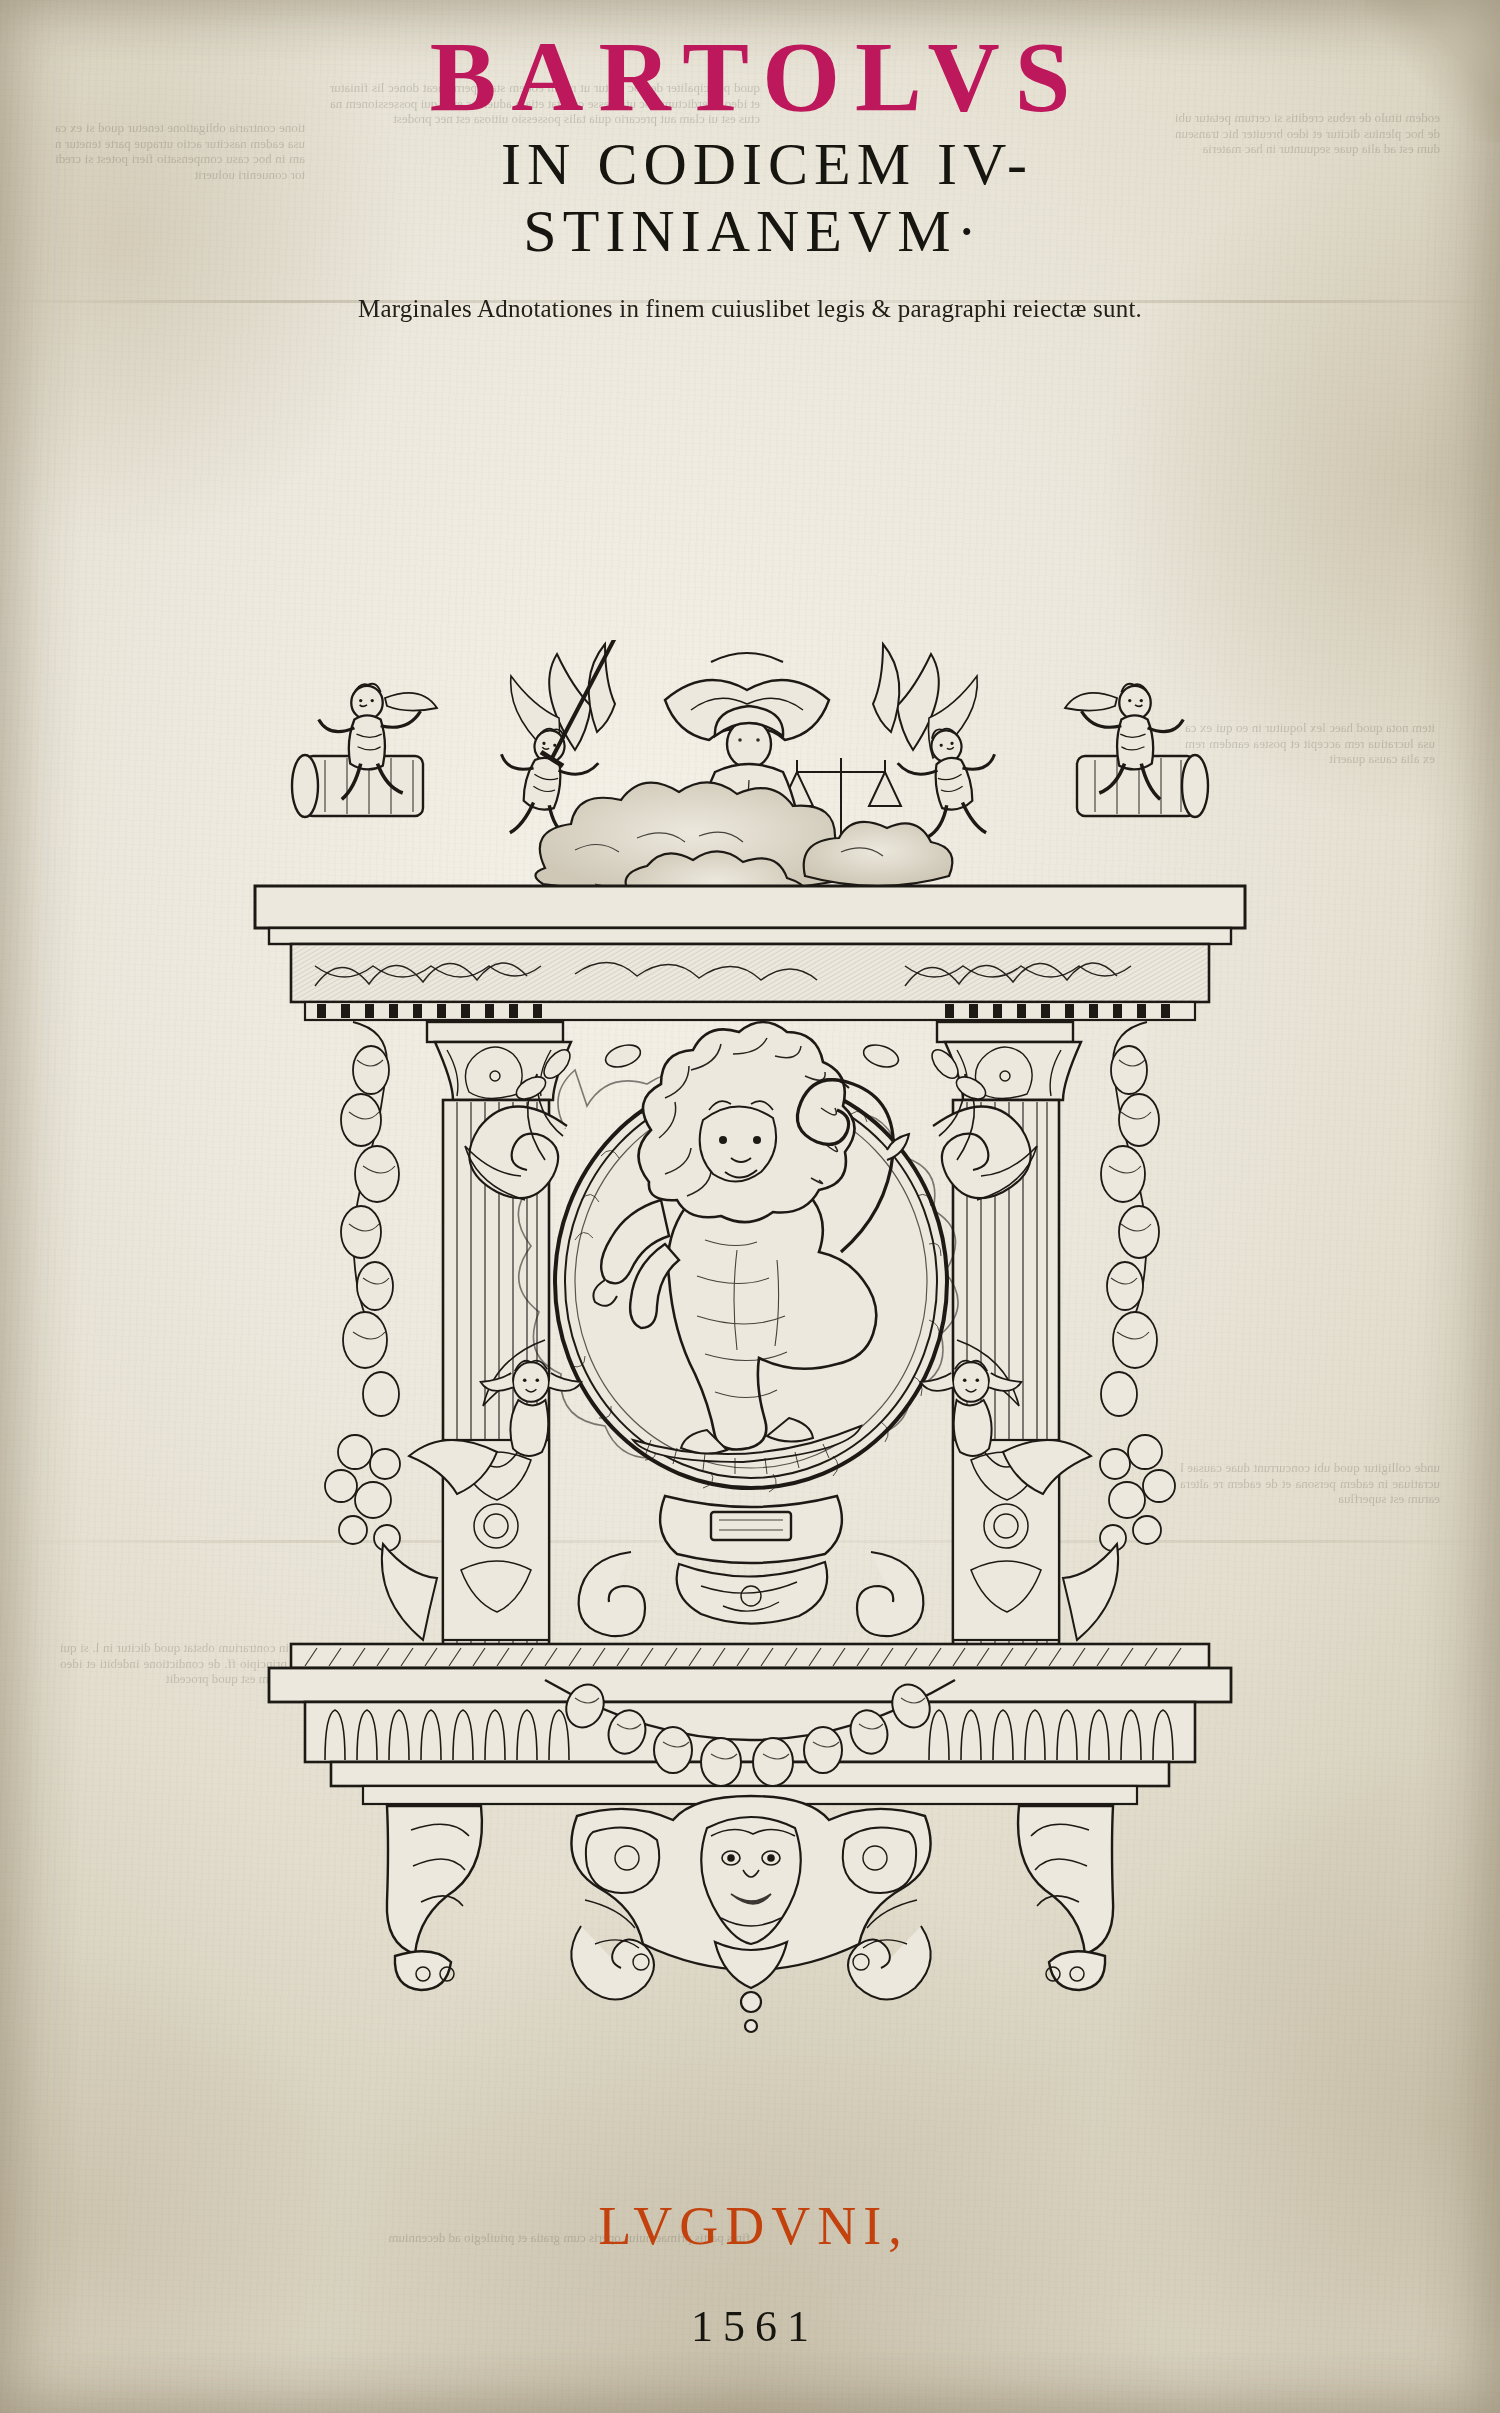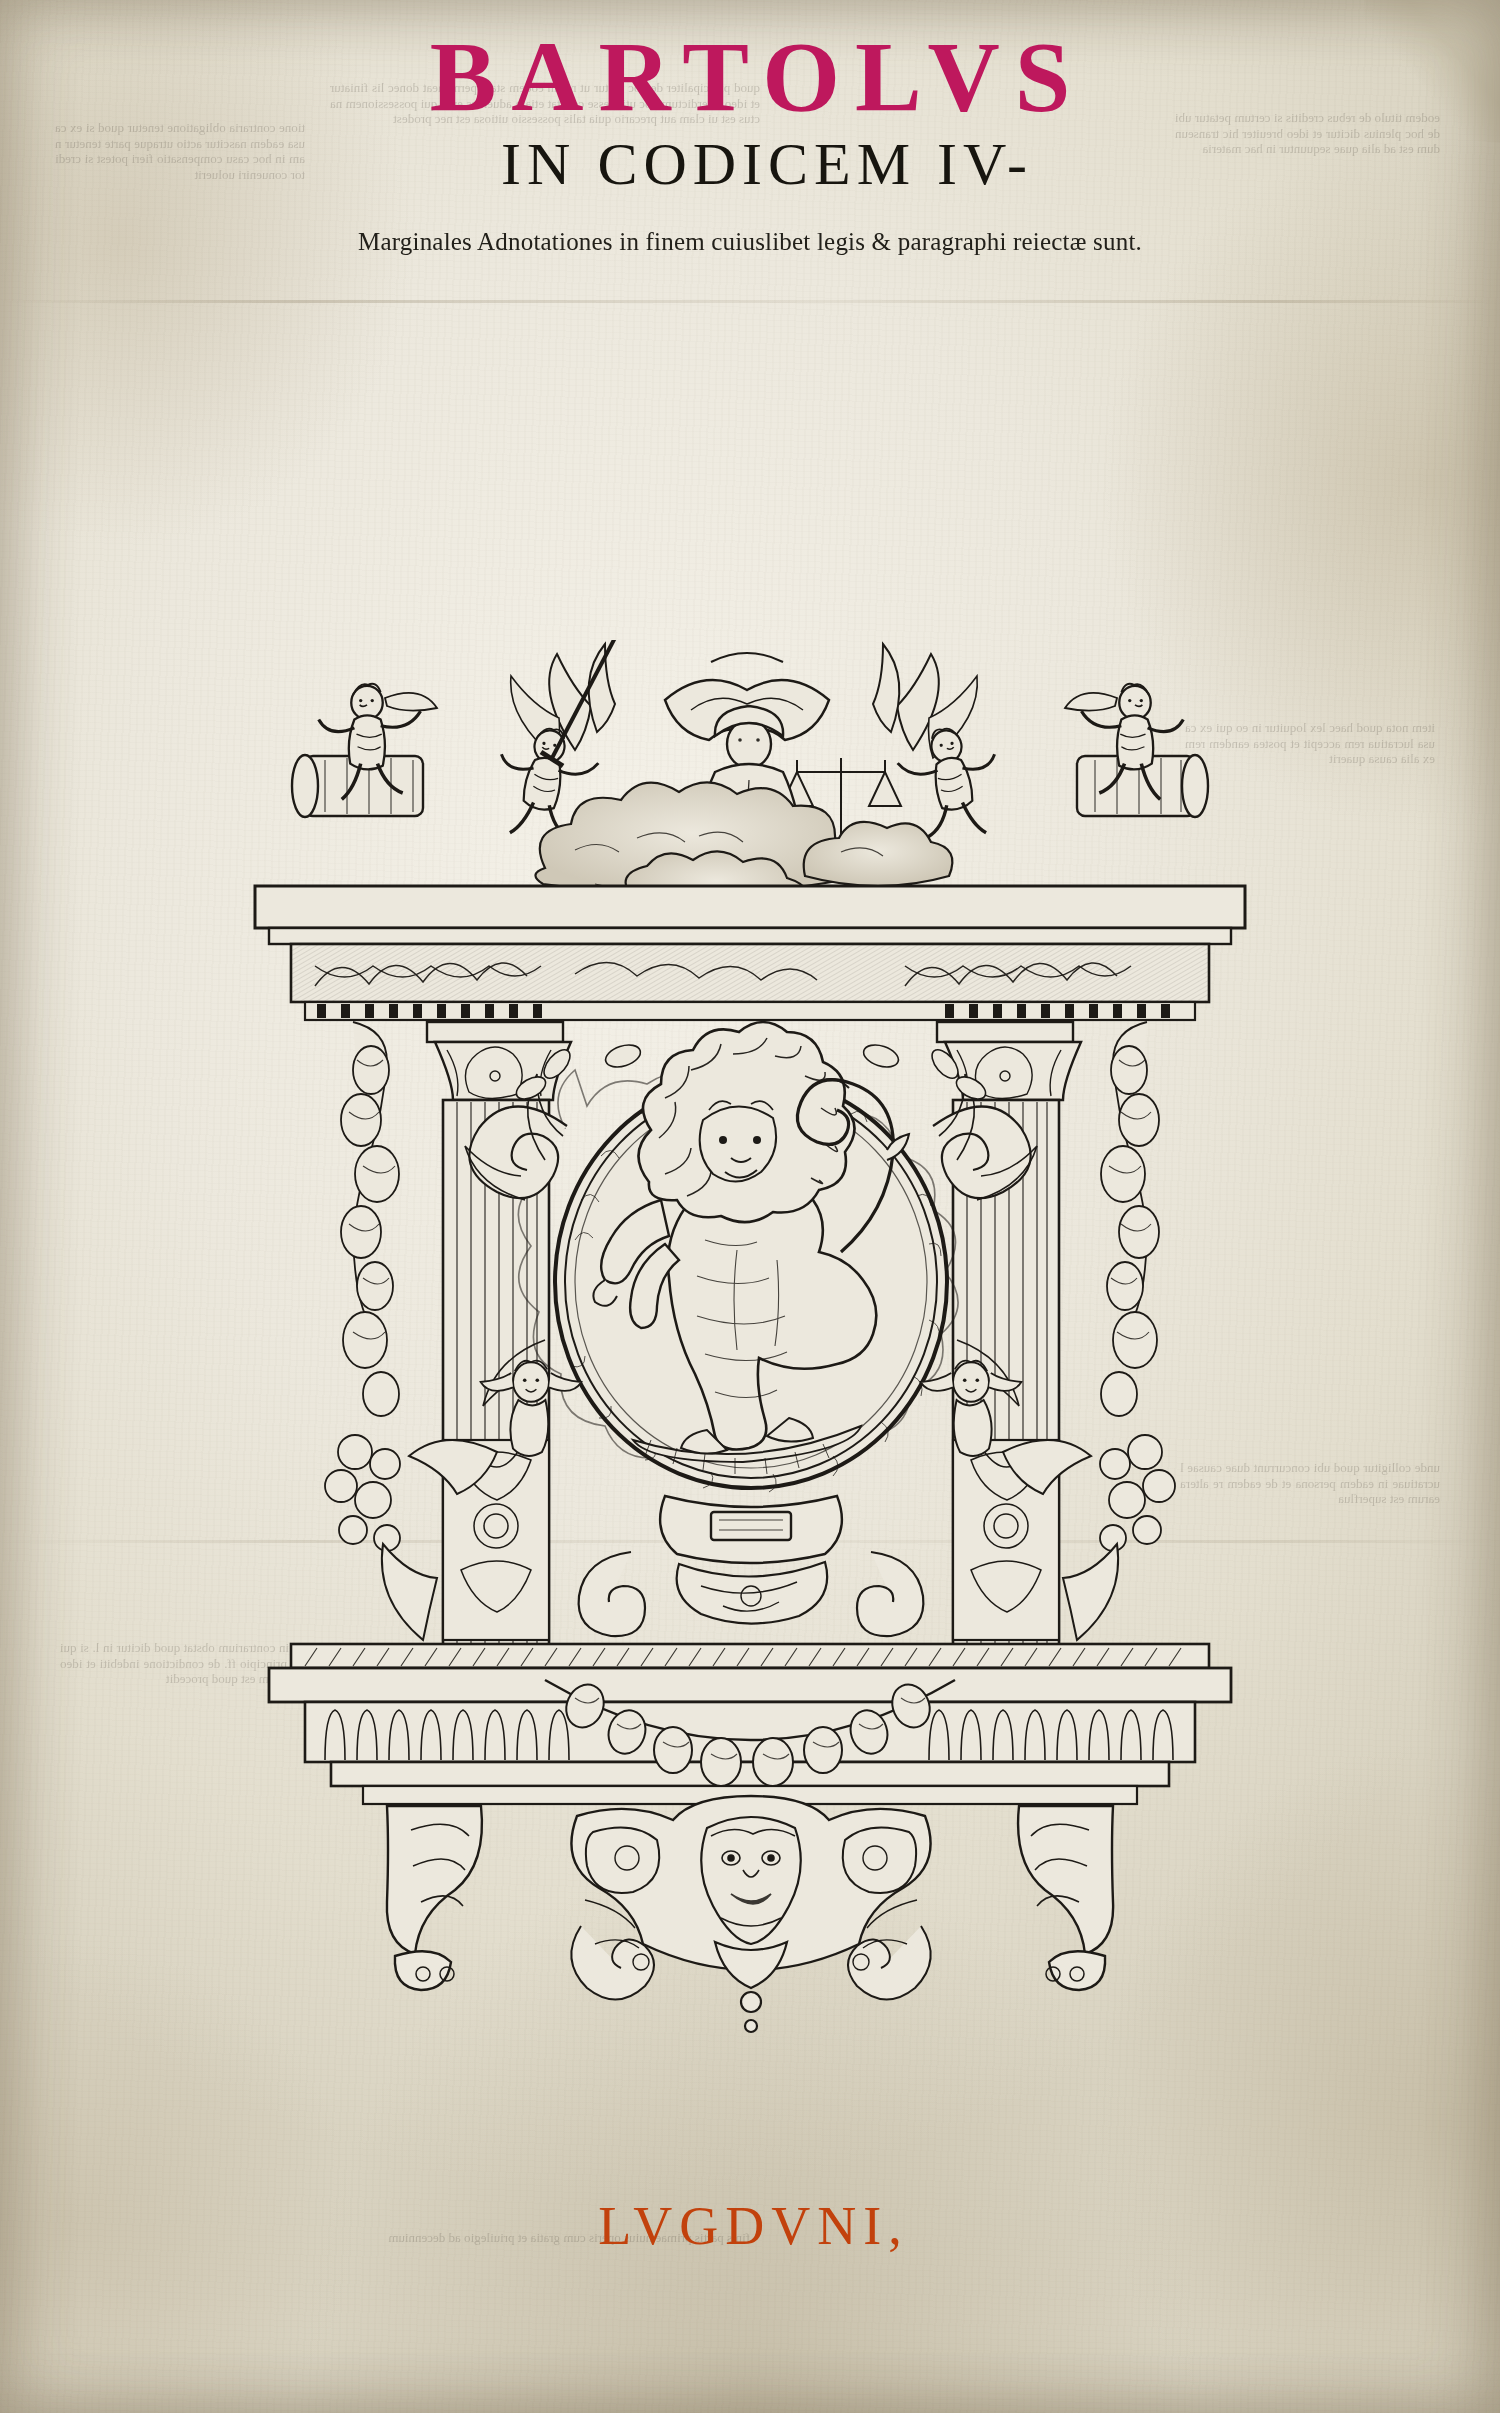--- a/index.html
+++ b/index.html
@@ -185,20 +185,21 @@
     <div class="st-col st-right">eodem titulo de rebus creditis si certum petatur ubi de hoc plenius dicitur et ideo breuiter hic transeundum est ad alia quae sequuntur in hac materia</div>
     <div class="st-col st-bl">sed in contrarium obstat quod dicitur in l. si quis in principio ff. de condictione indebiti et ideo dicendum est quod procedit</div>
     <div class="st-col st-br">item nota quod haec lex loquitur in eo qui ex causa lucratiua rem accepit et postea eandem rem ex alia causa quaerit</div>
     <div class="st-col st-br2">unde colligitur quod ubi concurrunt duae causae lucratiuae in eadem persona et de eadem re altera earum est superflua</div>
     <div class="st-col st-bm">finis partis primae huius operis cum gratia et priuilegio ad decennium</div>
   </div>
 
   <div class="titleblock">
     <div class="title-1">BARTOLVS</div>
     <div class="title-2">IN CODICEM IV-</div>
+    <div class="title-3">STINIANEVM·</div>
     <div class="subtitle">Marginales Adnotationes in finem cuiuslibet legis &amp; paragraphi reiectæ sunt.</div>
   </div>
 
   <div class="device">
     <svg viewBox="0 0 1010 1440" xmlns="http://www.w3.org/2000/svg">
       <defs>
         <pattern id="hatch" width="6" height="6" patternUnits="userSpaceOnUse" patternTransform="rotate(40)">
           <line x1="0" y1="0" x2="0" y2="6" stroke="#2a251e" stroke-width="1.1"></line>
         </pattern>
         <pattern id="hatch2" width="5" height="5" patternUnits="userSpaceOnUse" patternTransform="rotate(-35)">
@@ -764,20 +765,21 @@
         <path d="M178,1000 q-48,-40 -40,-96 q26,32 54,34 q-8,32 -14,62 z"></path>
         <path d="M832,1000 q48,-40 40,-96 q-26,32 -54,34 q8,32 14,62 z"></path>
         <path d="M758,812 q52,-26 88,4 q-34,14 -48,38 q-28,-12 -40,-42 z"></path>
         <path d="M252,812 q-52,-26 -88,4 q34,14 48,38 q28,-12 40,-42 z"></path>
       </g>
     </svg>
   </div>
 
   <div class="imprint">
     <div class="imprint-place">LVGDVNI,</div>
+    <div class="imprint-year">1561</div>
   </div>
 
   <div class="crease" style="top:300px;"></div>
   <div class="crease" style="top:1540px; opacity:.6;"></div>
   <div class="corner-tear"></div>
   <div class="edge-wear"></div>
 
 </div>
 
 </body></html>

